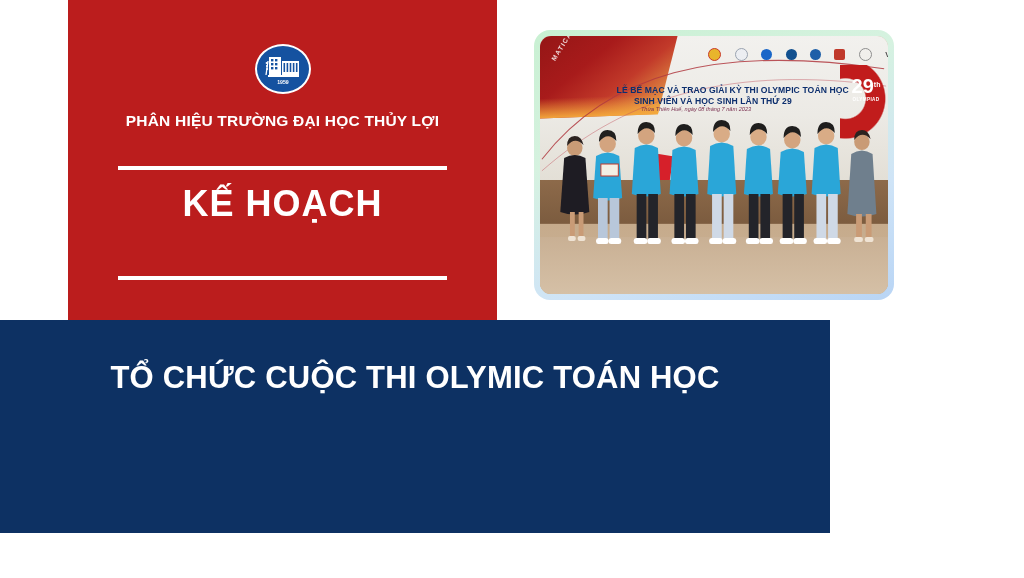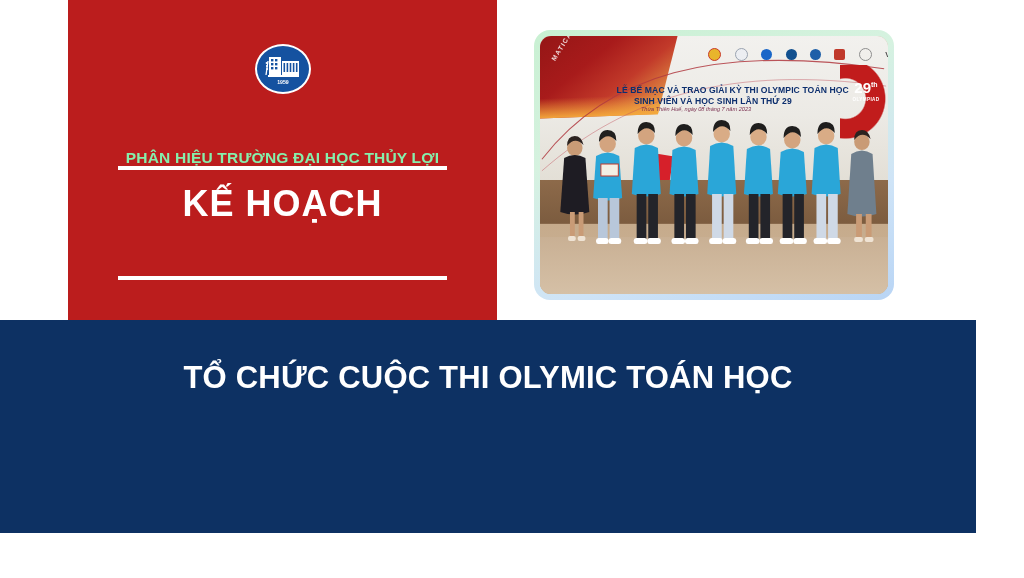--- a/index.html
+++ b/index.html
@@ -52,26 +52,25 @@
     justify-content: center;
     overflow: hidden;
   }
   .logo-oval svg { display:block; }
 
   .org-name {
     position: absolute;
     left: 0; right: 0;
     top: 112px;
     text-align: center;
-    color: #86efac;
+    color: #ffffff;
     font-size: 15.5px;
     font-weight: bold;
     letter-spacing: .2px;
     white-space: nowrap;
-    margin-top: 37px;
   }
 
   .rule {
     position: absolute;
     left: 50px;
     width: 329px;
     height: 4px;
     background: #ffffff;
   }
   .rule.top { top: 166px; }
@@ -198,21 +197,21 @@
   .badge-29 {
     position: absolute;
     right: 2px;
     top: 30%;
     width: 40px;
     height: 48px;
     color: #ffffff;
     font-weight: bold;
     text-align: center;
   }
-  .badge-29 .num { font-size: 15px; line-height: 14px; }
+  .badge-29 .num { font-size: 20px; line-height: 14px; }
   .badge-29 .sup { font-size: 7px; vertical-align: super; }
   .badge-29 .sub { font-size: 4.6px; letter-spacing: .4px; display:block; }
   .red-ribbon {
     position:absolute;
     right: -6px;
     top: 20%;
     width: 54px;
     height: 58%;
     background: radial-gradient(circle at 10% 40%, rgba(193,28,28,0) 28%, #c11c1c 30%, #c11c1c 56%, rgba(193,28,28,0) 58%);
   }
@@ -237,21 +236,21 @@
     left: 0; bottom: 0; width: 100%; height: 22%;
     background: linear-gradient(180deg,#c9b094 0%, #d5c0a6 100%);
   }
   .people { position: absolute; left:0; top:0; width:100%; height:100%; }
 
   
   .blue-band {
     position: absolute;
     left: 0;
     top: 320px;
-    width: 976px;
+    width: 830px;
     height: 213px;
     background: #0d3163;
   }
   .headline {
     position: absolute;
     left: 0; right: 0;
     top: 36px;
     text-align: center;
     color: #ffffff;
     font-weight: bold;

